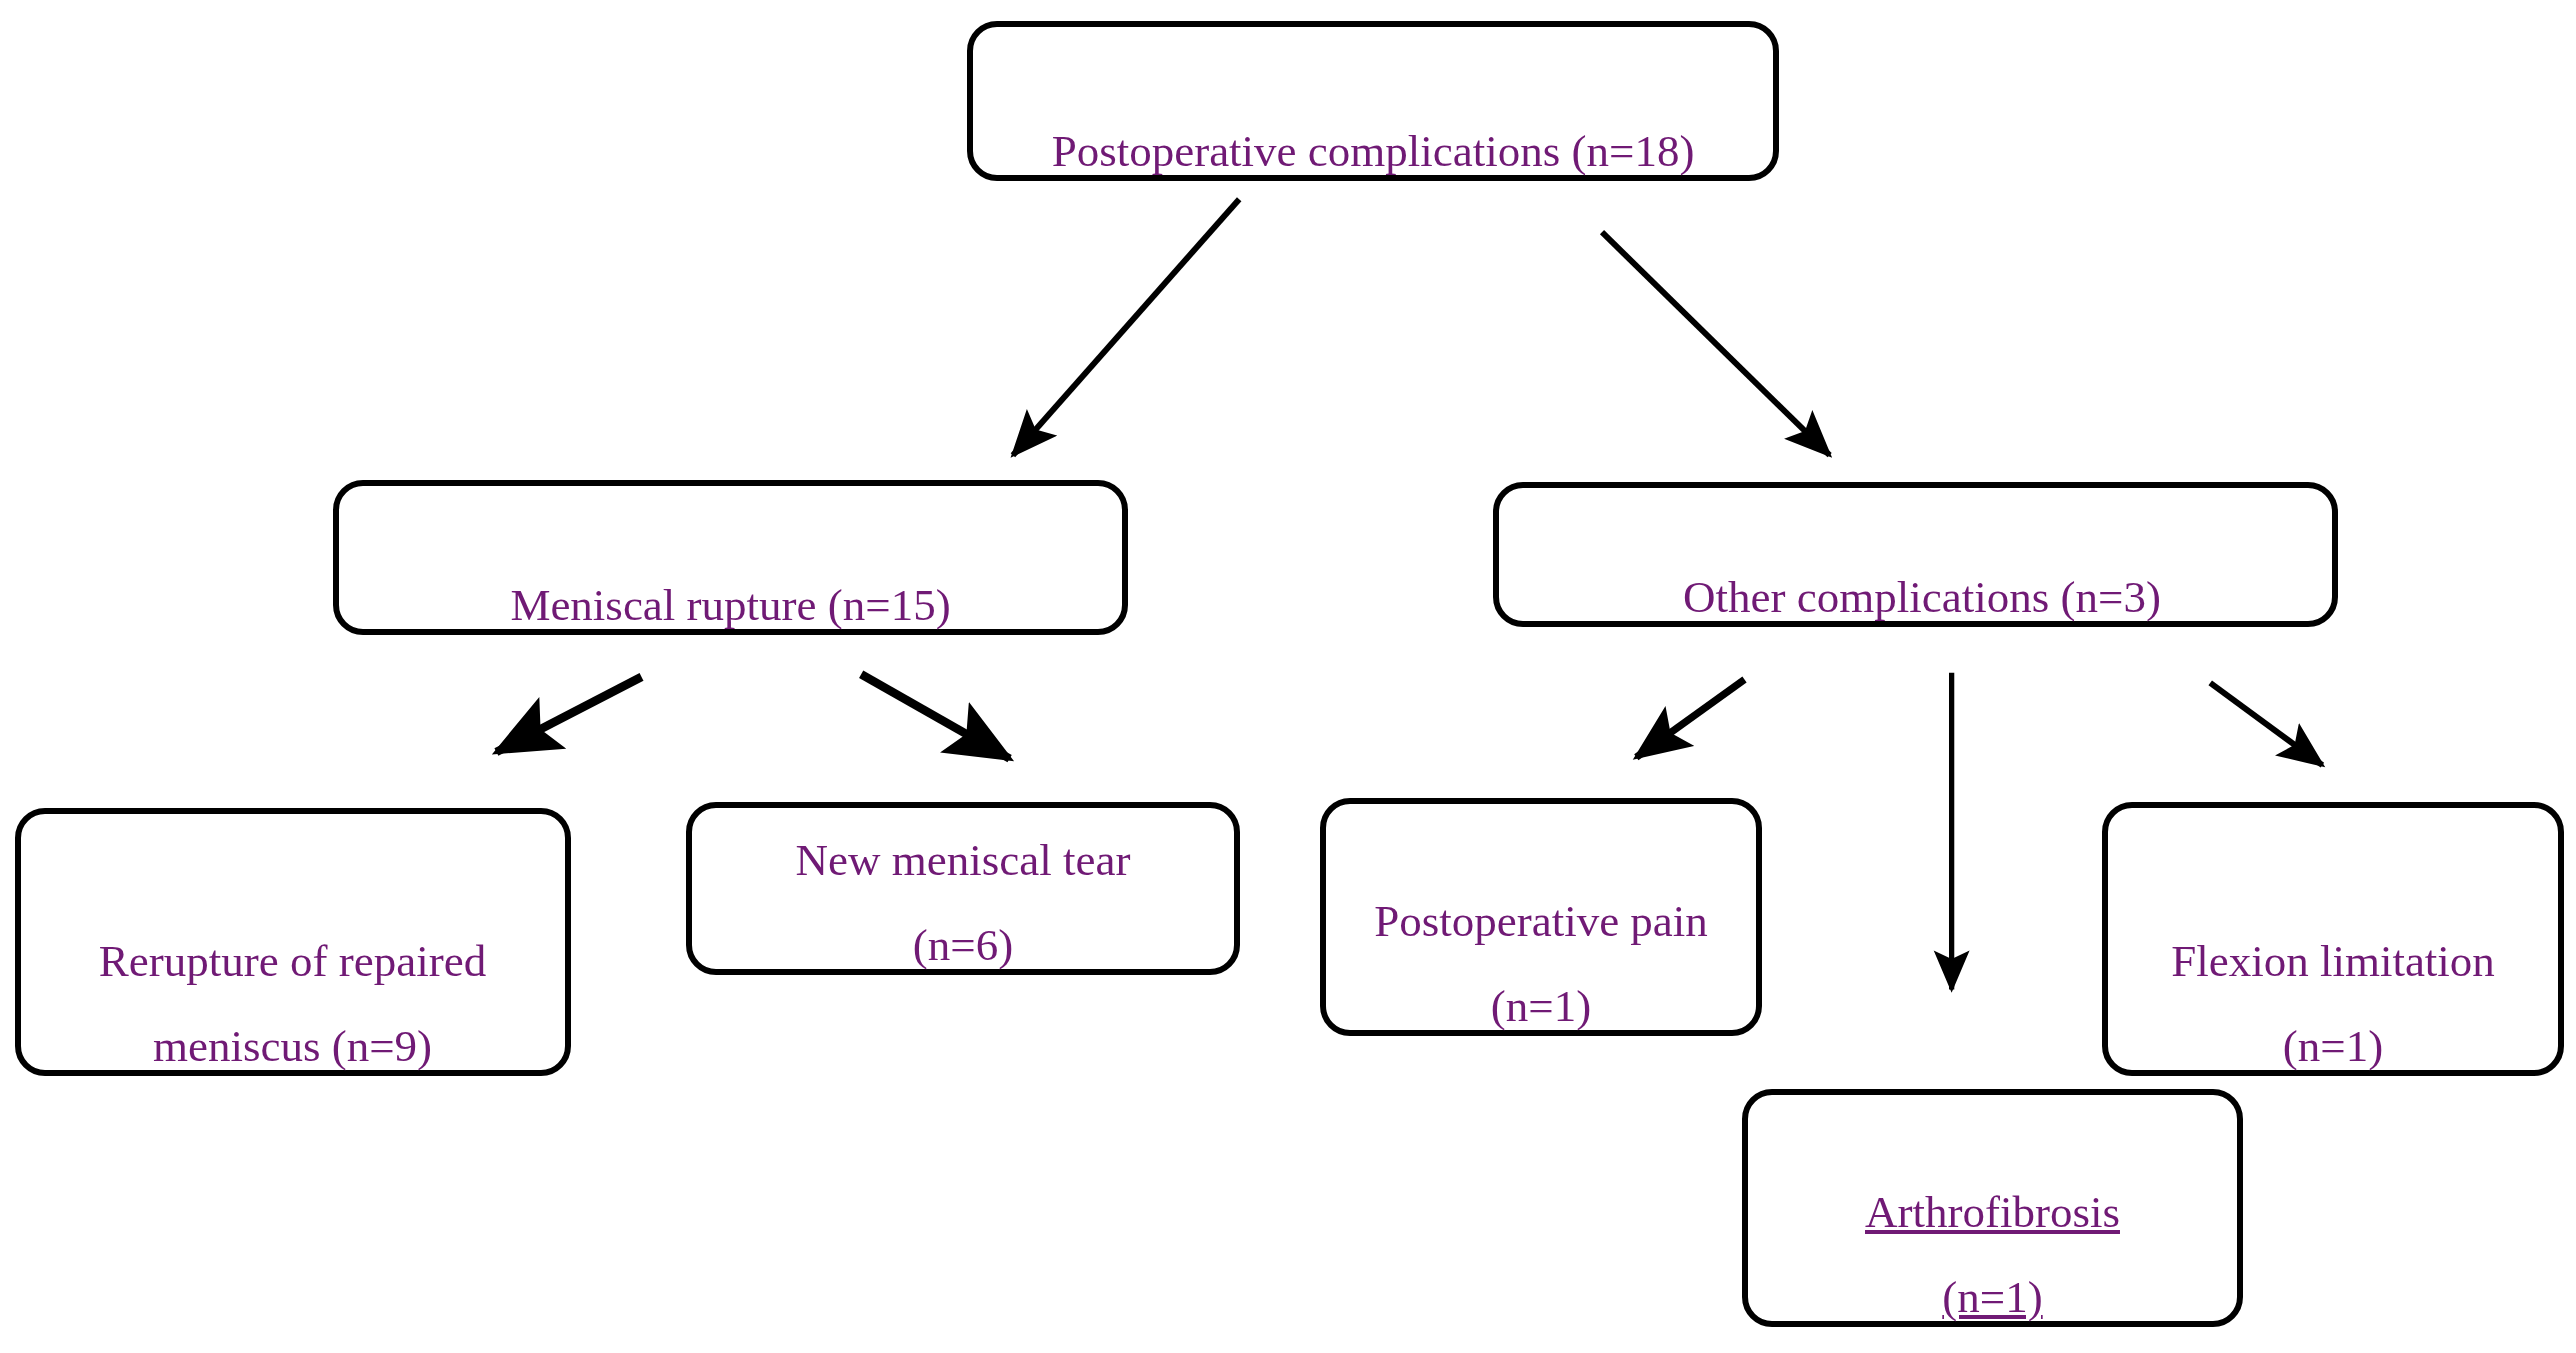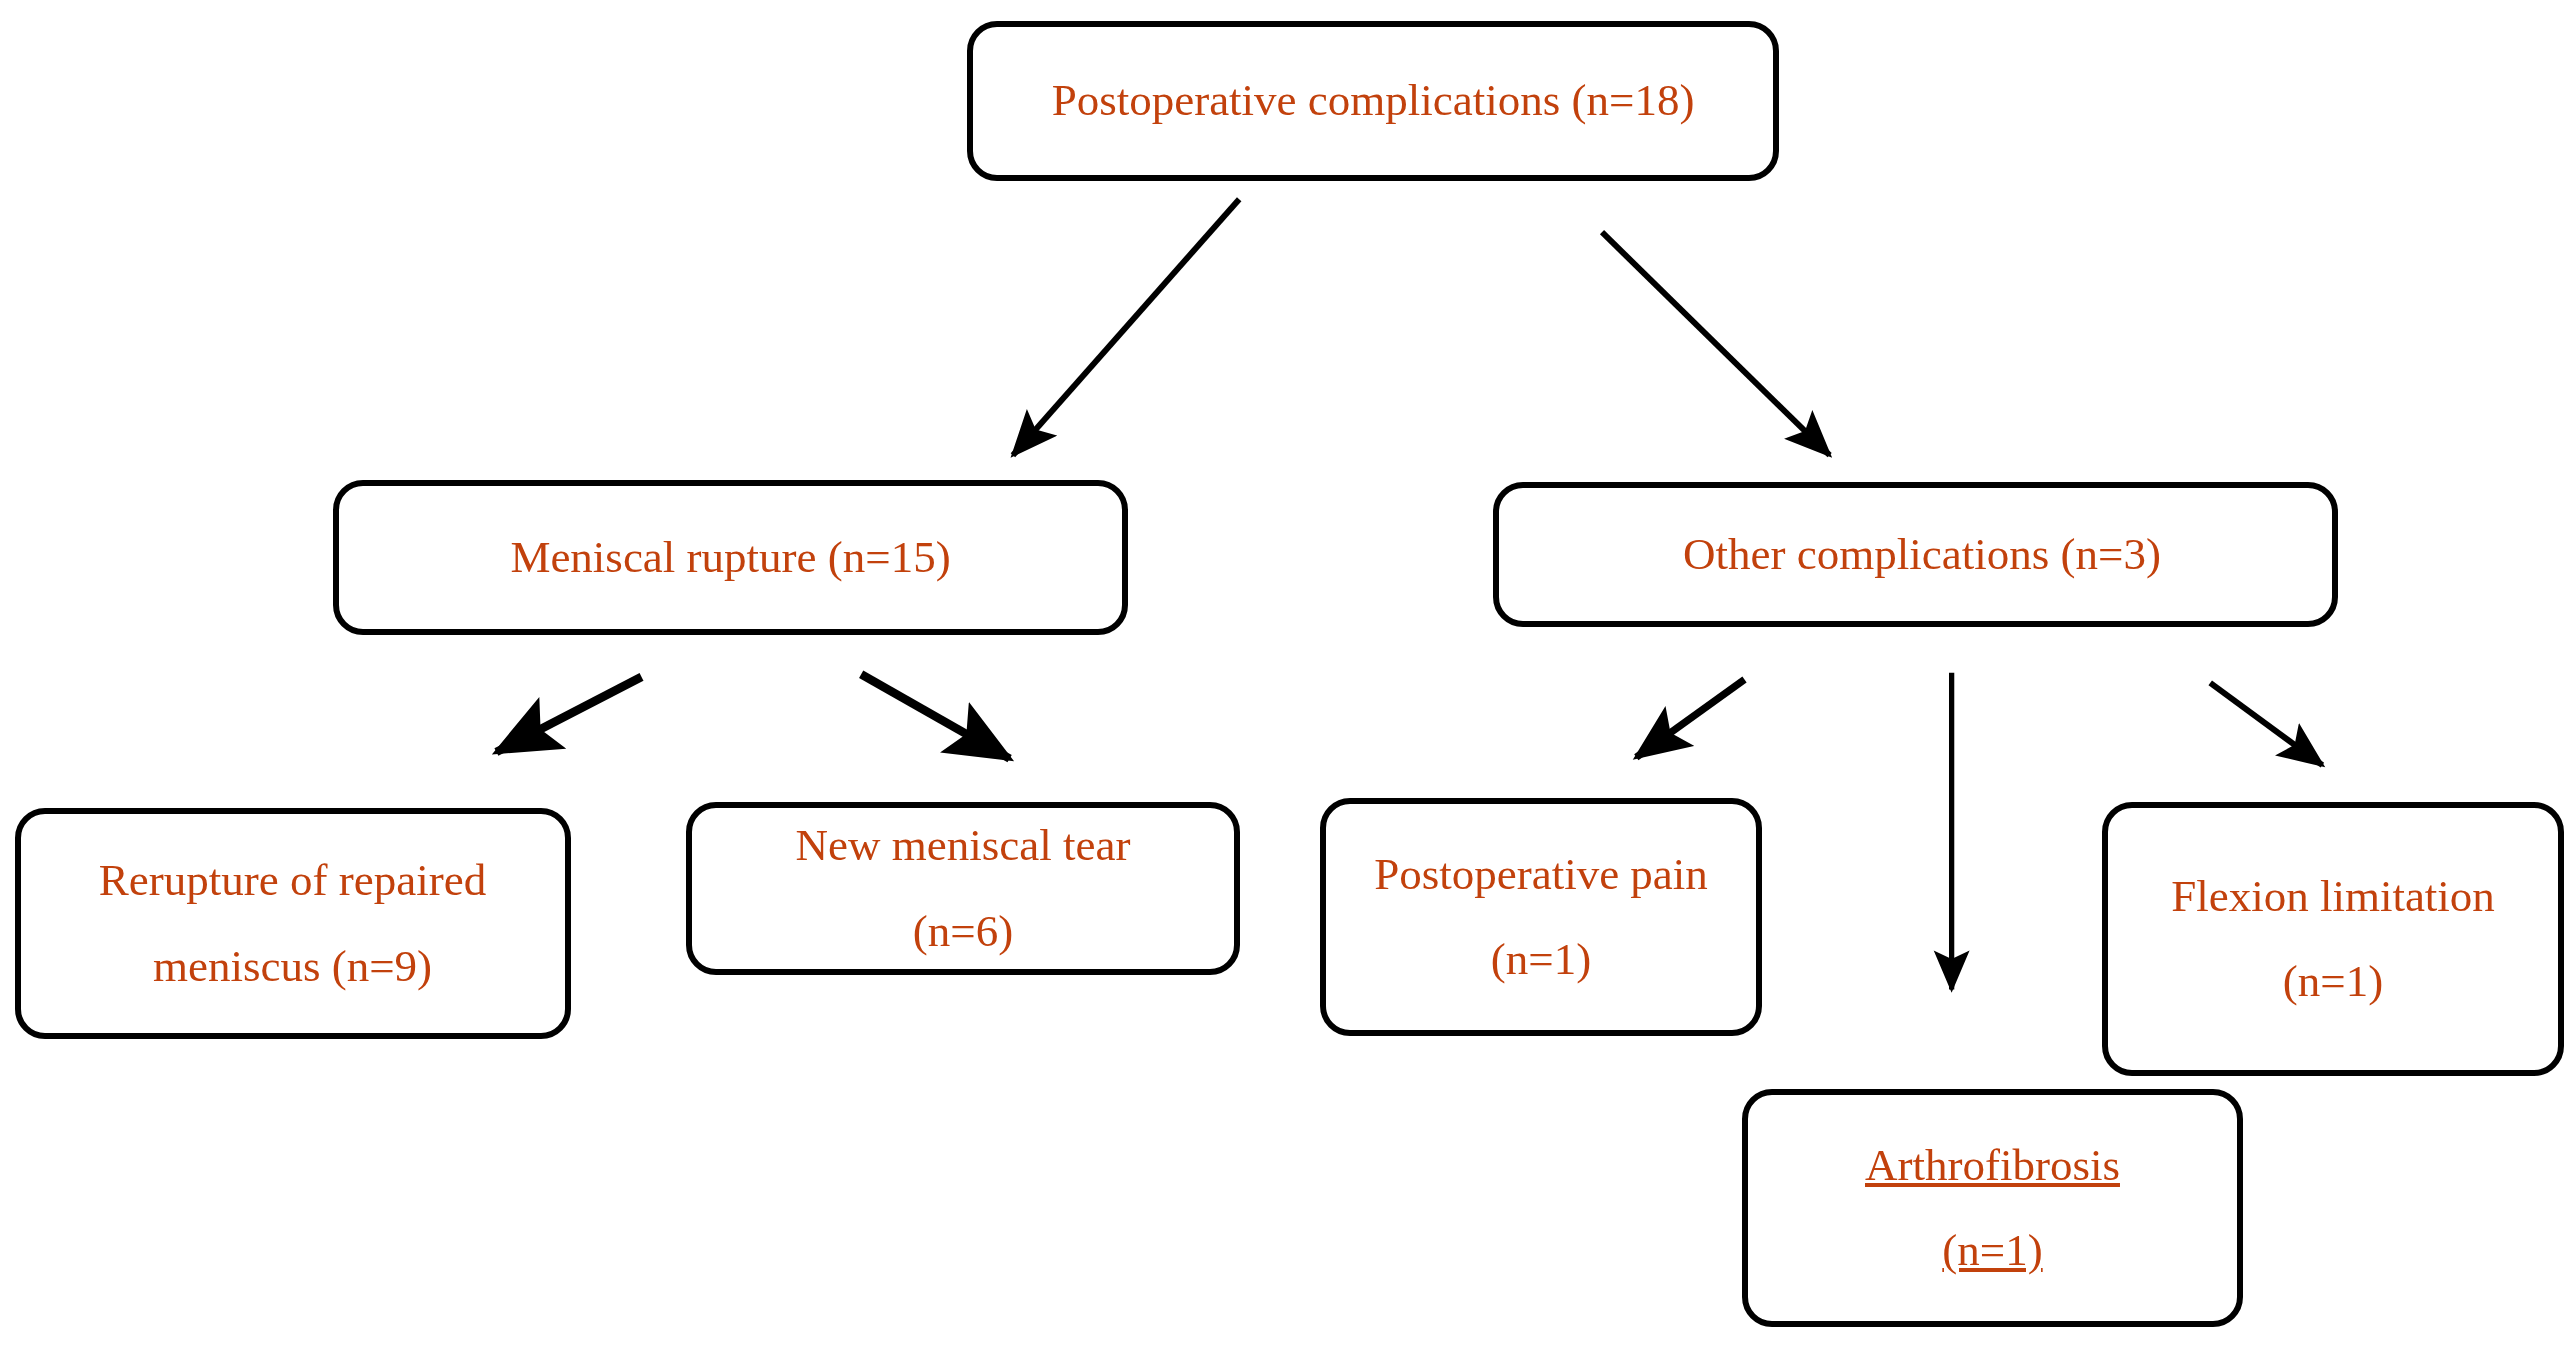--- a/index.html
+++ b/index.html
@@ -17,22 +17,22 @@
   }
   .node {
     position: absolute;
     box-sizing: border-box;
     border: 6px solid #000000;
     border-radius: 30px;
     background: #ffffff;
     display: flex;
     flex-direction: column;
     align-items: center;
-    justify-content: center;
-    color: #c2410c;
+    justify-content: flex-end;
+    color: #701a75;
     text-align: center;
     line-height: 1.05;
   }
   .node .line {
     display: block;
     white-space: nowrap;
   }
   .node.two-line .line:first-child {
     margin-bottom: 38px;
   }
@@ -44,21 +44,21 @@
   #node-meniscal-rupture {
     left: 333px; top: 480px; width: 795px; height: 155px;
     font-size: 45px;
   }
   #node-other-complications {
     left: 1493px; top: 482px; width: 845px; height: 145px;
     font-size: 45px;
     padding-left: 13px;
   }
   #node-rerupture {
-    left: 14.5px; top: 808px; width: 556px; height: 231px;
+    left: 14.5px; top: 808px; width: 556px; height: 268px;
     font-size: 45px;
   }
   #node-new-tear {
     left: 686px; top: 802px; width: 554px; height: 173px;
     font-size: 45px;
   }
   #node-postoperative-pain {
     left: 1320px; top: 798px; width: 442px; height: 238px;
     font-size: 45px;
   }

